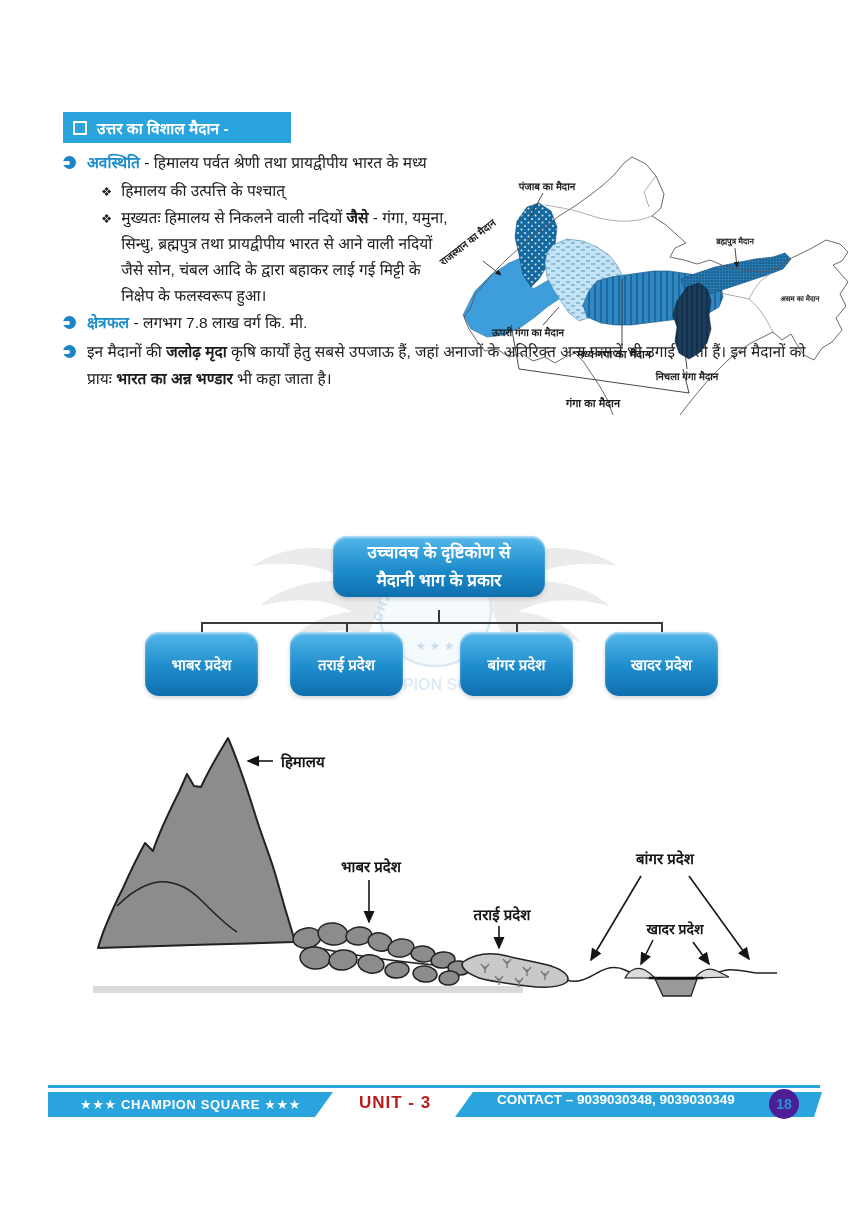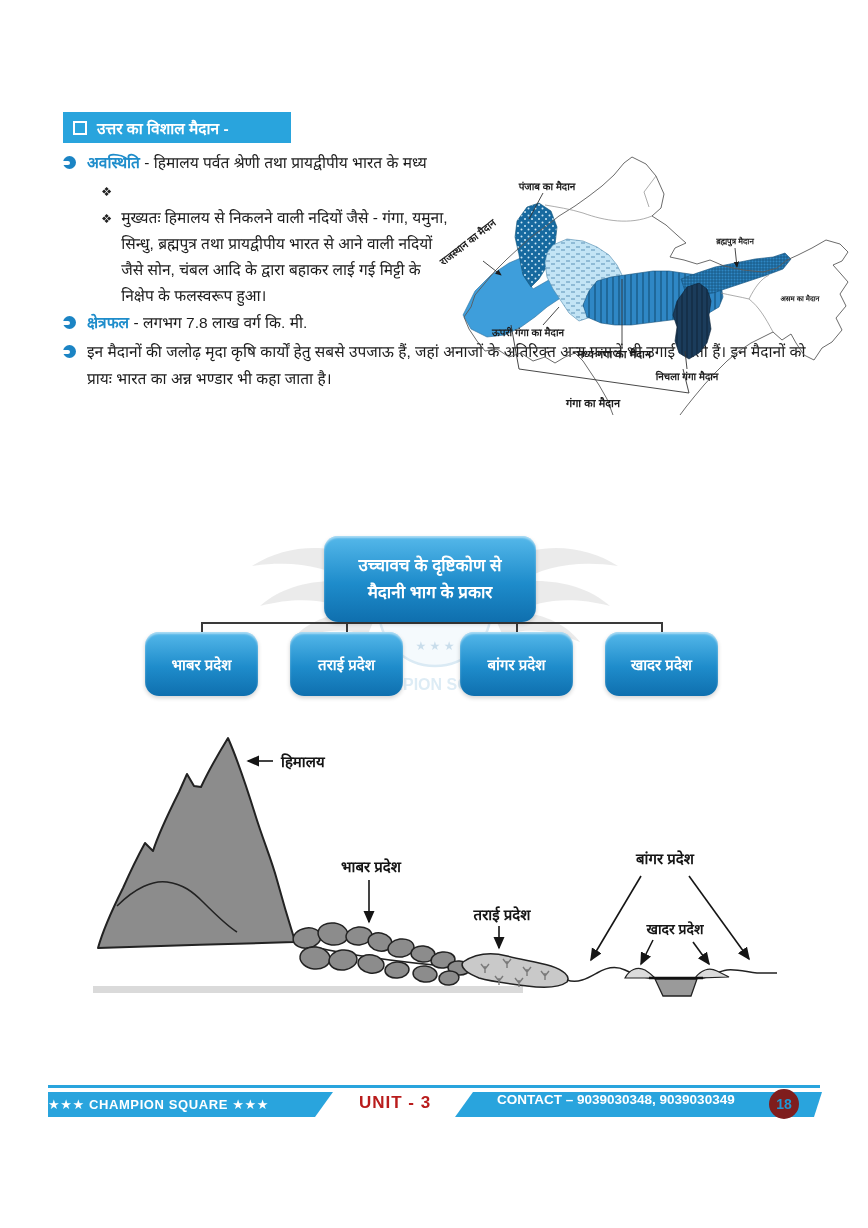--- a/index.html
+++ b/index.html
@@ -15,54 +15,54 @@
   
   .content{position:absolute;left:63px;top:149px;width:757px;font-size:15.5px;}
   .bullet{display:flex;gap:11px;line-height:27px;margin-bottom:2px;}
   .b-ico{flex:0 0 13px;position:relative;width:13px;height:13px;border-radius:50%;background:#1B84C4;margin-top:7px;}
   .b-ico::after{content:"";position:absolute;left:-1px;top:4.5px;width:8px;height:4px;background:#fff;border-radius:0 3px 3px 0;}
   .term{color:#1F8DCB;font-weight:700;}
   .narrow{width:368px;}
   .subs{margin-left:38px;width:352px;}
   .sub{display:flex;gap:9px;line-height:26px;}
   .dia{color:#222;font-size:12.5px;margin-top:1px;flex:0 0 auto;}
-  b{font-weight:400;}
+  b{font-weight:700;}
 
   
   .map{position:absolute;left:425px;top:147px;}
   .map text{fill:#1c1c1c;font-weight:700;}
 
   
   .wm{position:absolute;left:232px;top:522px;z-index:0;opacity:.55;}
 
   
   .fc-box{position:absolute;border-radius:14px;color:#fff;font-weight:700;text-align:center;
           background:linear-gradient(180deg,#55B8EA 0%,#1E8CCB 55%,#0F6FAE 100%);
           box-shadow:inset 0 2px 2px rgba(255,255,255,.5), 0 2px 4px rgba(0,0,0,.18);
           display:flex;flex-direction:column;justify-content:center;align-items:center;z-index:2;}
-  .fc-root{left:324px;top:536px;width:212px;height:86px;font-size:17px;line-height:1.6;}
+  .fc-root{left:333px;top:536px;width:212px;height:61px;font-size:17px;line-height:1.6;}
   .fc-child{top:632px;width:113px;height:64px;font-size:15px;}
   .fc-line{position:absolute;background:#3a3a3a;z-index:1;}
 
   
   .diagram{position:absolute;left:75px;top:730px;}
   .diagram text{fill:#151515;font-weight:700;}
 
   
   .f-line{position:absolute;left:48px;top:1085px;width:772px;height:3px;background:#29A4DD;}
   .f-left{position:absolute;left:48px;top:1092px;width:285px;height:25px;background:#29A4DD;color:#fff;
-          display:flex;align-items:center;justify-content:flex-start;font-weight:700;font-size:13px;letter-spacing:.6px;
+          display:flex;align-items:center;justify-content:center;font-weight:700;font-size:13px;letter-spacing:.6px;
           clip-path:polygon(0 0,100% 0,calc(100% - 18px) 100%,0 100%);}
   .f-unit{position:absolute;left:340px;top:1093px;width:110px;text-align:center;color:#b91c1c;
           font-weight:700;font-size:17px;letter-spacing:1px;}
   .f-right{position:absolute;left:455px;top:1092px;width:367px;height:25px;background:#29A4DD;color:#fff;
            display:flex;align-items:flex-start;font-weight:700;font-size:13.5px;
            clip-path:polygon(18px 0,100% 0,calc(100% - 8px) 100%,0 100%);}
   .f-contact{margin-left:42px;}
-  .f-page{position:absolute;left:769px;top:1089px;width:30px;height:30px;border-radius:50%;background:#7f1d1d;
+  .f-page{position:absolute;left:769px;top:1089px;width:30px;height:30px;border-radius:50%;background:#4c1d95;
           color:#1F97D4;font-weight:700;font-size:14px;display:flex;align-items:center;justify-content:center;z-index:3;}
 </style>
 </head>
 <body>
 
 <div class="page">
 
   <div class="title-box">
     <span class="sq"></span>
     <span>उत्तर का विशाल मैदान -</span>
@@ -72,20 +72,21 @@
 
     <div class="bullet narrow">
       <span class="b-ico"></span>
       <span><span class="term">अवस्थिति</span><span> - </span><span>हिमालय पर्वत श्रेणी तथा प्रायद्वीपीय भारत के मध्य</span></span>
     </div>
 
 
     <div class="subs">
       <div class="sub">
         <span class="dia">❖</span>
+        <span>हिमालय की उत्पत्ति के पश्चात्</span>
       </div>
       <div class="sub">
         <span class="dia">❖</span>
         <span><span>मुख्यतः हिमालय से निकलने वाली नदियों </span><b>जैसे</b><span> - गंगा, यमुना, सिन्धु, ब्रह्मपुत्र तथा प्रायद्वीपीय भारत से आने वाली नदियों जैसे सोन, चंबल आदि के द्वारा बहाकर लाई गई मिट्टी के निक्षेप के फलस्वरूप हुआ।</span></span>
       </div>
     </div>
 
 
     <div class="bullet">
       <span class="b-ico"></span>

